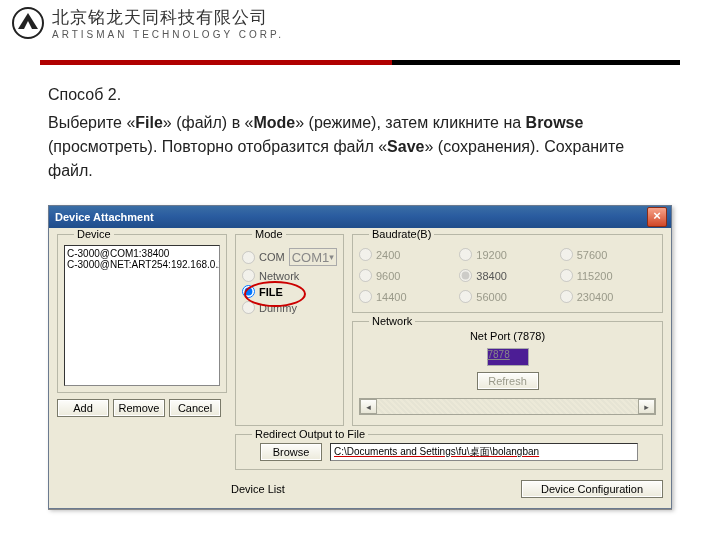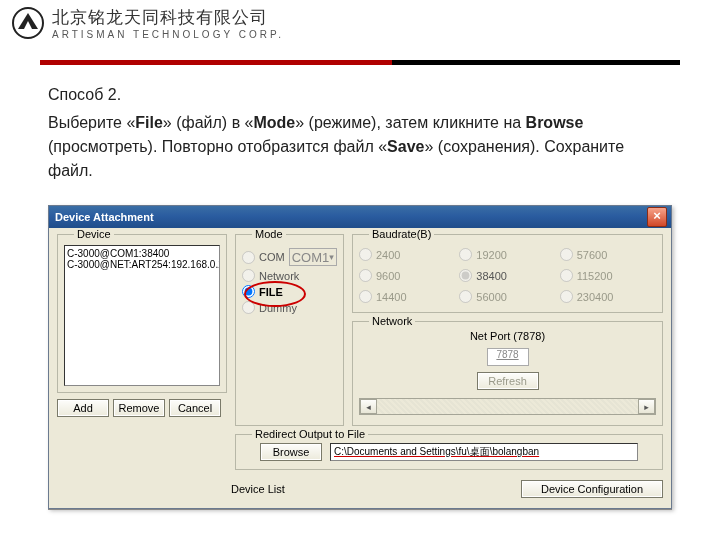--- a/index.html
+++ b/index.html
@@ -120,21 +120,21 @@
     display:inline-flex;align-items:center;justify-content:space-between;
     padding:0 2px;
   }
   .combo-disabled::after{content:"▾";font-size:9px;color:#888;}
   .baud-box{flex:1;}
   .baud-grid{display:grid;grid-template-columns:repeat(3,1fr);gap:2px 4px;}
   .baud-grid .radio-row{color:#9a9a8a;}
   .baud-grid .radio-row.on{color:#555;}
   .net-box{padding:8px 6px 10px 6px;}
   .net-row{display:flex;align-items:center;gap:6px;flex-direction:column;}
-  .txt-disabled{border:1px solid #aaa;background:#ffffff;width:40px;height:16px;color:#888;text-align:center;font-size:10px;text-decoration:underline;}
+  .txt-disabled{border:1px solid #aaa;background:#4c1d95;width:40px;height:16px;color:#888;font-size:10px;text-decoration:underline;}
   .scrollbar{
     margin-top:8px;height:15px;border:1px solid #a5a597;
     background:#ece9d8;display:flex;align-items:center;
   }
   .scrollbar .arrow{width:15px;height:13px;background:linear-gradient(#fdfdfb,#e8e6d6);border:1px solid #a5a597;display:flex;align-items:center;justify-content:center;font-size:9px;color:#555;}
   .scrollbar .track{flex:1;height:100%;background:repeating-linear-gradient(45deg,#e6e4d4 0 2px,#ece9d8 2px 4px);}
   .redir-box{padding:8px 24px;}
   .redir-row{display:flex;align-items:center;gap:8px;}
   .path-field{
     flex:1;background:#fff;border:1px inset #888;

